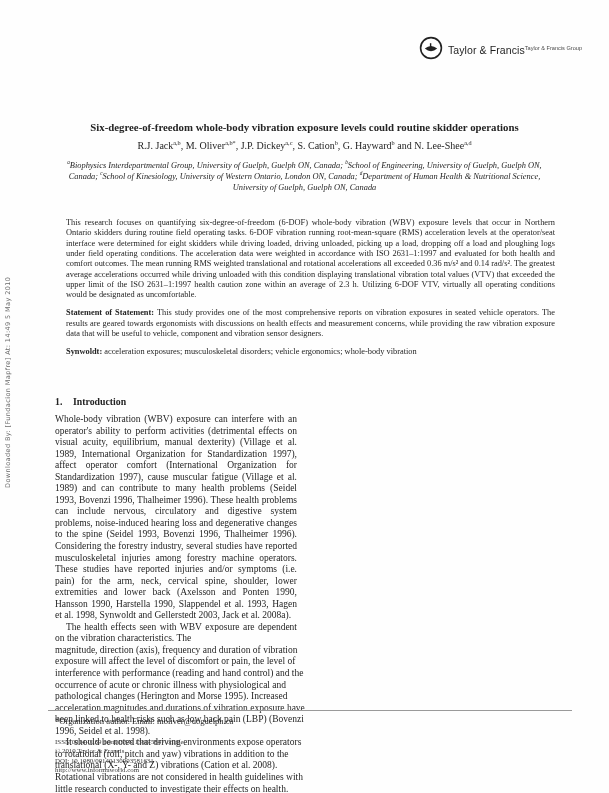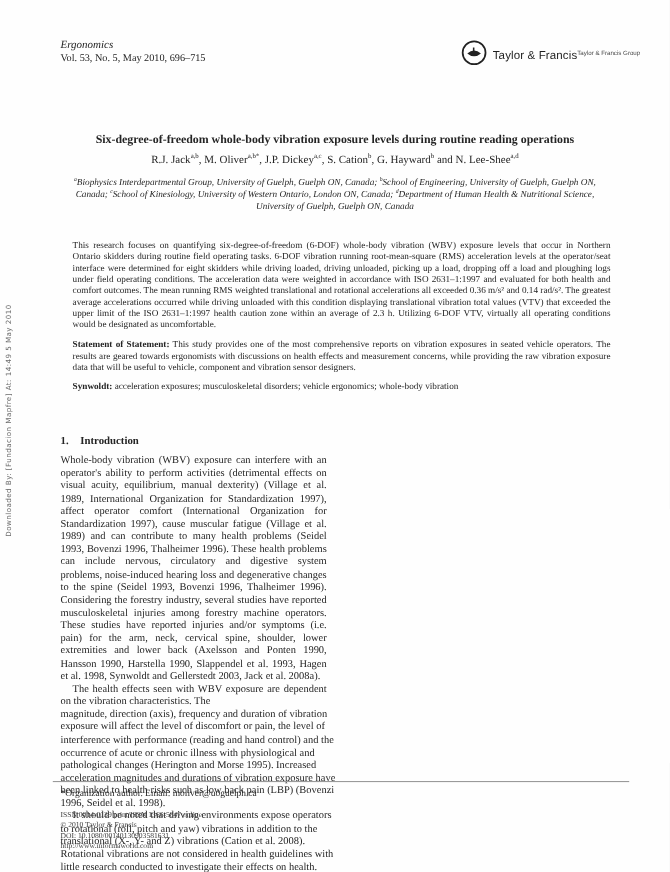--- a/index.html
+++ b/index.html
@@ -59,40 +59,36 @@
   .footer   { position:absolute; top:737px; left:55px; font-size:6.9px; line-height:9.4px; color:#3a3a3a; }
   .footer div { margin:0; }
 </style>
 </head>
 <body>
 
 <div class="page">
 
   <div class="stamp">Downloaded By: [Fundacion Mapfre] At: 14:49 5 May 2010</div>
 
-  <div class="header">
-    <div class="journal-name">Ergonomics</div>
-    <div class="volume-line">Vol. 53, No. 5, May 2010, 696–715</div>
-  </div>
 
   <div class="logo">
     <span>
       <svg class="logo-mark" viewBox="0 0 24 24">
         <circle cx="12" cy="12" r="10.4" fill="none" stroke="#222" stroke-width="1.6"></circle>
         <path d="M5.8 12.6 q6.2 -5.4 12.4 0 q-3 2.6 -6.2 2.6 q-3.2 0 -6.2 -2.6 z" fill="#222"></path>
         <rect x="10.9" y="7.2" width="1.4" height="4.6" fill="#222"></rect>
       </svg>
     </span>
     <span class="logo-text">
       <span class="logo-brand">Taylor &amp; Francis</span>
       <span class="logo-group">Taylor &amp; Francis Group</span>
     </span>
   </div>
 
-  <div class="title">Six-degree-of-freedom whole-body vibration exposure levels during routine reading operations</div>
+  <div class="title">Six-degree-of-freedom whole-body vibration exposure levels could routine skidder operations</div>
 
   <div class="authors"><span>R.J. Jack<sup>a,b</sup></span>, <span>M. Oliver<sup>a,b*</sup></span>, <span>J.P. Dickey<sup>a,c</sup></span>, <span>S. Cation<sup>b</sup></span>, <span>G. Hayward<sup>b</sup></span> and <span>N. Lee-Shee<sup>a,d</sup></span></div>
 
   <div class="affils"><sup>a</sup>Biophysics Interdepartmental Group, University of Guelph, Guelph ON, Canada; <sup>b</sup>School of Engineering, University of Guelph, Guelph ON, Canada; <sup>c</sup>School of Kinesiology, University of Western Ontario, London ON, Canada; <sup>d</sup>Department of Human Health &amp; Nutritional Science, University of Guelph, Guelph ON, Canada</div>
 
 
   <div class="abstract">
     <p>This research focuses on quantifying six-degree-of-freedom (6-DOF) whole-body vibration (WBV) exposure levels that occur in Northern Ontario skidders during routine field operating tasks. 6-DOF vibration running root-mean-square (RMS) acceleration levels at the operator/seat interface were determined for eight skidders while driving loaded, driving unloaded, picking up a load, dropping off a load and ploughing logs under field operating conditions. The acceleration data were weighted in accordance with ISO 2631–1:1997 and evaluated for both health and comfort outcomes. The mean running RMS weighted translational and rotational accelerations all exceeded 0.36 m/s² and 0.14 rad/s². The greatest average accelerations occurred while driving unloaded with this condition displaying translational vibration total values (VTV) that exceeded the upper limit of the ISO 2631–1:1997 health caution zone within an average of 2.3 h. Utilizing 6-DOF VTV, virtually all operating conditions would be designated as uncomfortable.</p>
     <p><b>Statement of Statement:</b><span> This study provides one of the most comprehensive reports on vibration exposures in seated vehicle operators. The results are geared towards ergonomists with discussions on health effects and measurement concerns, while providing the raw vibration exposure data that will be useful to vehicle, component and vibration sensor designers.</span></p>
     <p><b>Synwoldt:</b><span> acceleration exposures; musculoskeletal disorders; vehicle ergonomics; whole-body vibration</span></p>

